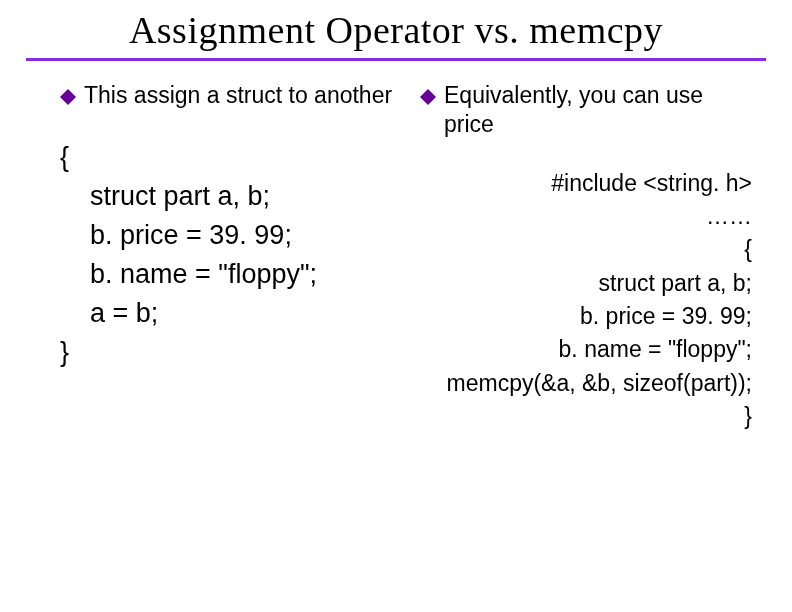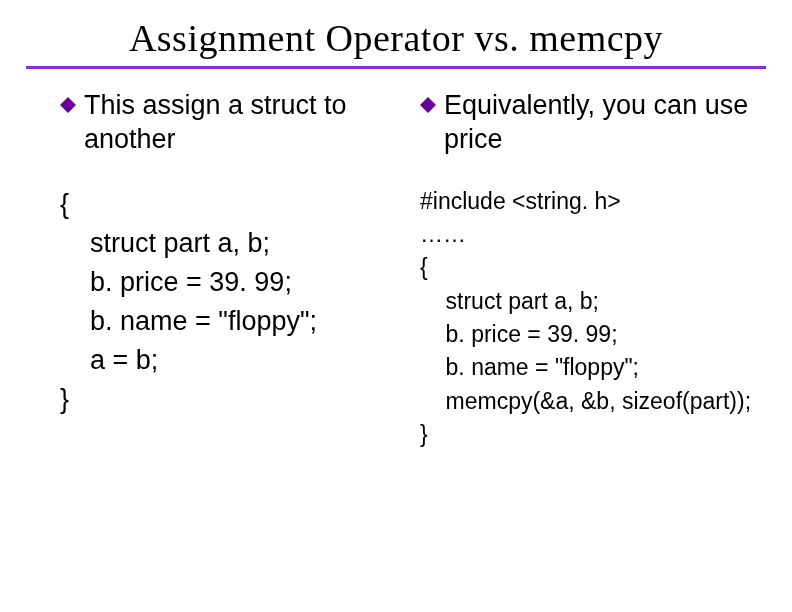--- a/index.html
+++ b/index.html
@@ -9,21 +9,21 @@
     background: #ffffff;
     font-family: "Times New Roman", Times, serif;
     color: #000000;
     position: relative;
     overflow: hidden;
   }
   .title {
     text-align: center;
     font-size: 38px;
     font-weight: normal;
-    padding-top: 16px;
+    padding-top: 8px;
     letter-spacing: 0.5px;
   }
   .underline {
     height: 3px;
     background: #8a2be2;
     width: 740px;
     margin: 6px auto 0 auto;
   }
   .columns {
     display: flex;
@@ -33,41 +33,42 @@
   .col-left {
     width: 340px;
   }
   .col-right {
     flex: 1;
   }
   .bullet-row {
     display: flex;
     align-items: flex-start;
     font-family: Arial, Helvetica, sans-serif;
-    font-size: 27px;
+    font-size: 23px;
     line-height: 1.25;
     margin-bottom: 28px;
   }
   .bullet-icon {
     flex-shrink: 0;
     margin-top: 8px;
     margin-right: 8px;
   }
   .bullet-icon svg { display: block; }
   .code-block {
     font-family: Arial, Helvetica, sans-serif;
     font-size: 27px;
     line-height: 1.45;
     white-space: pre;
   }
   .code-block-small {
     font-family: Arial, Helvetica, sans-serif;
     font-size: 23px;
     line-height: 1.45;
     white-space: pre;
+    text-align: right;
   }
 </style>
 </head>
 <body>
 
 <div class="title">Assignment Operator vs. memcpy</div>
 <div class="underline"></div>
 
 <div class="columns">
 

